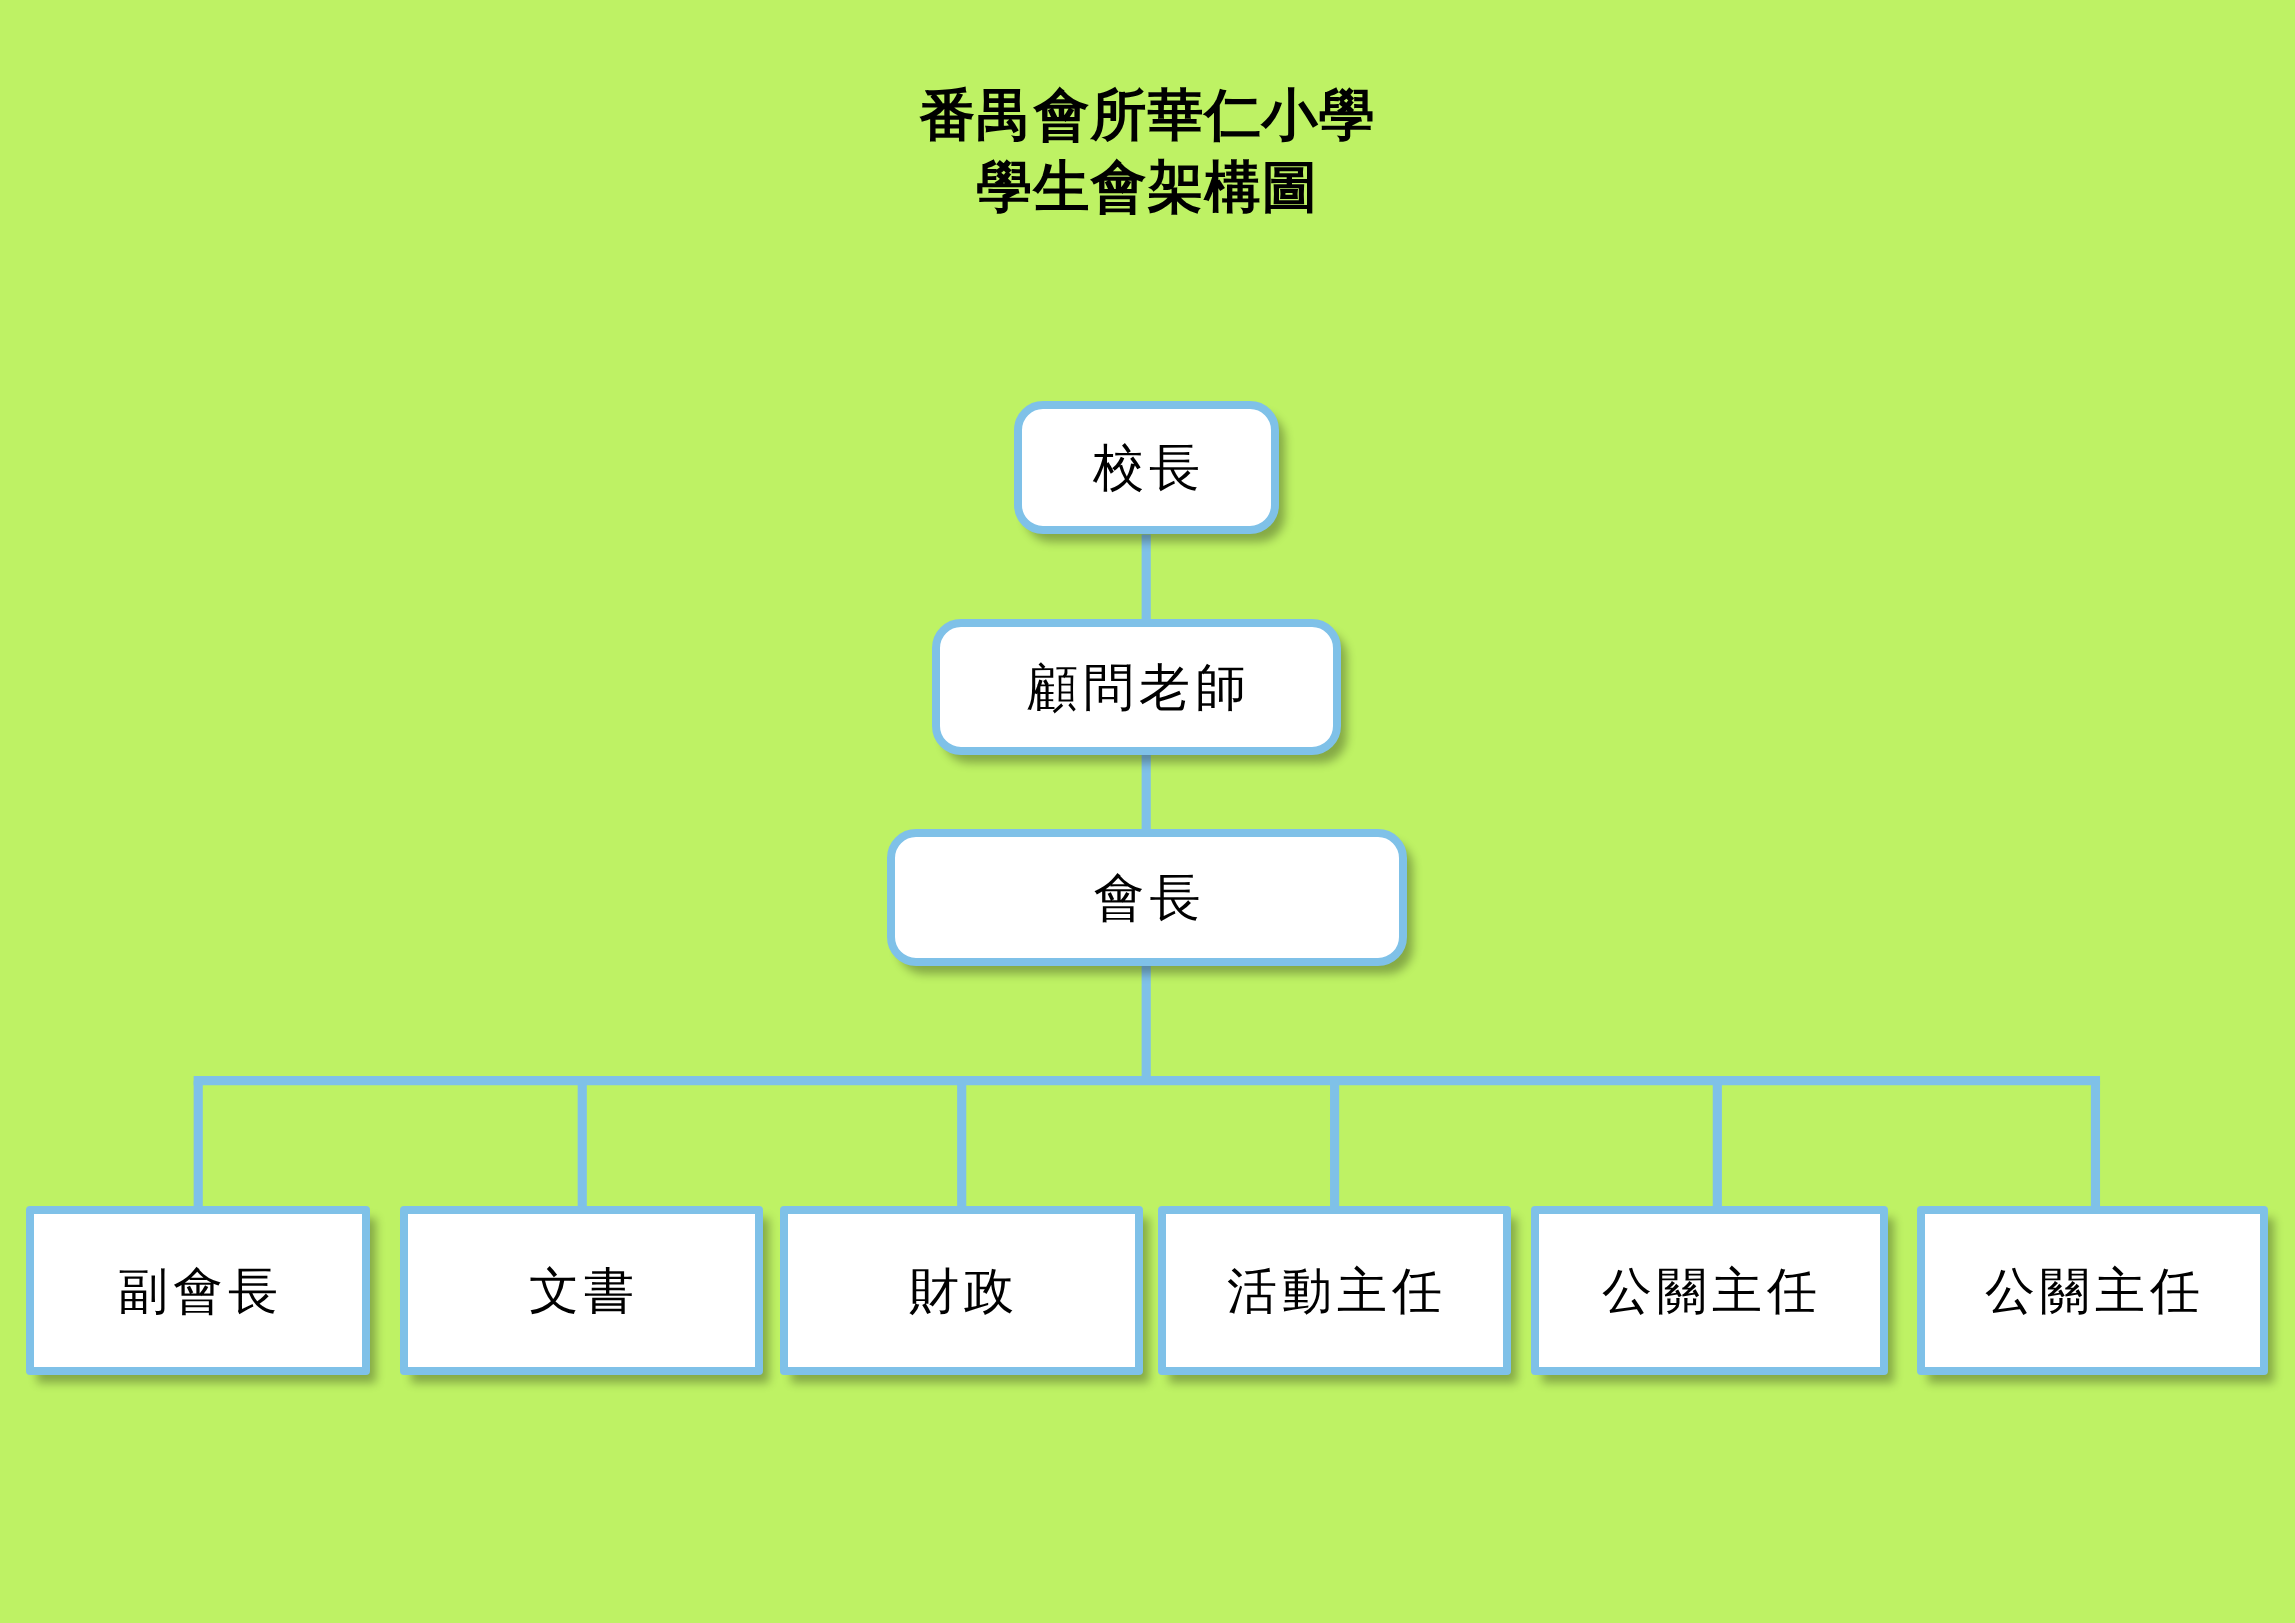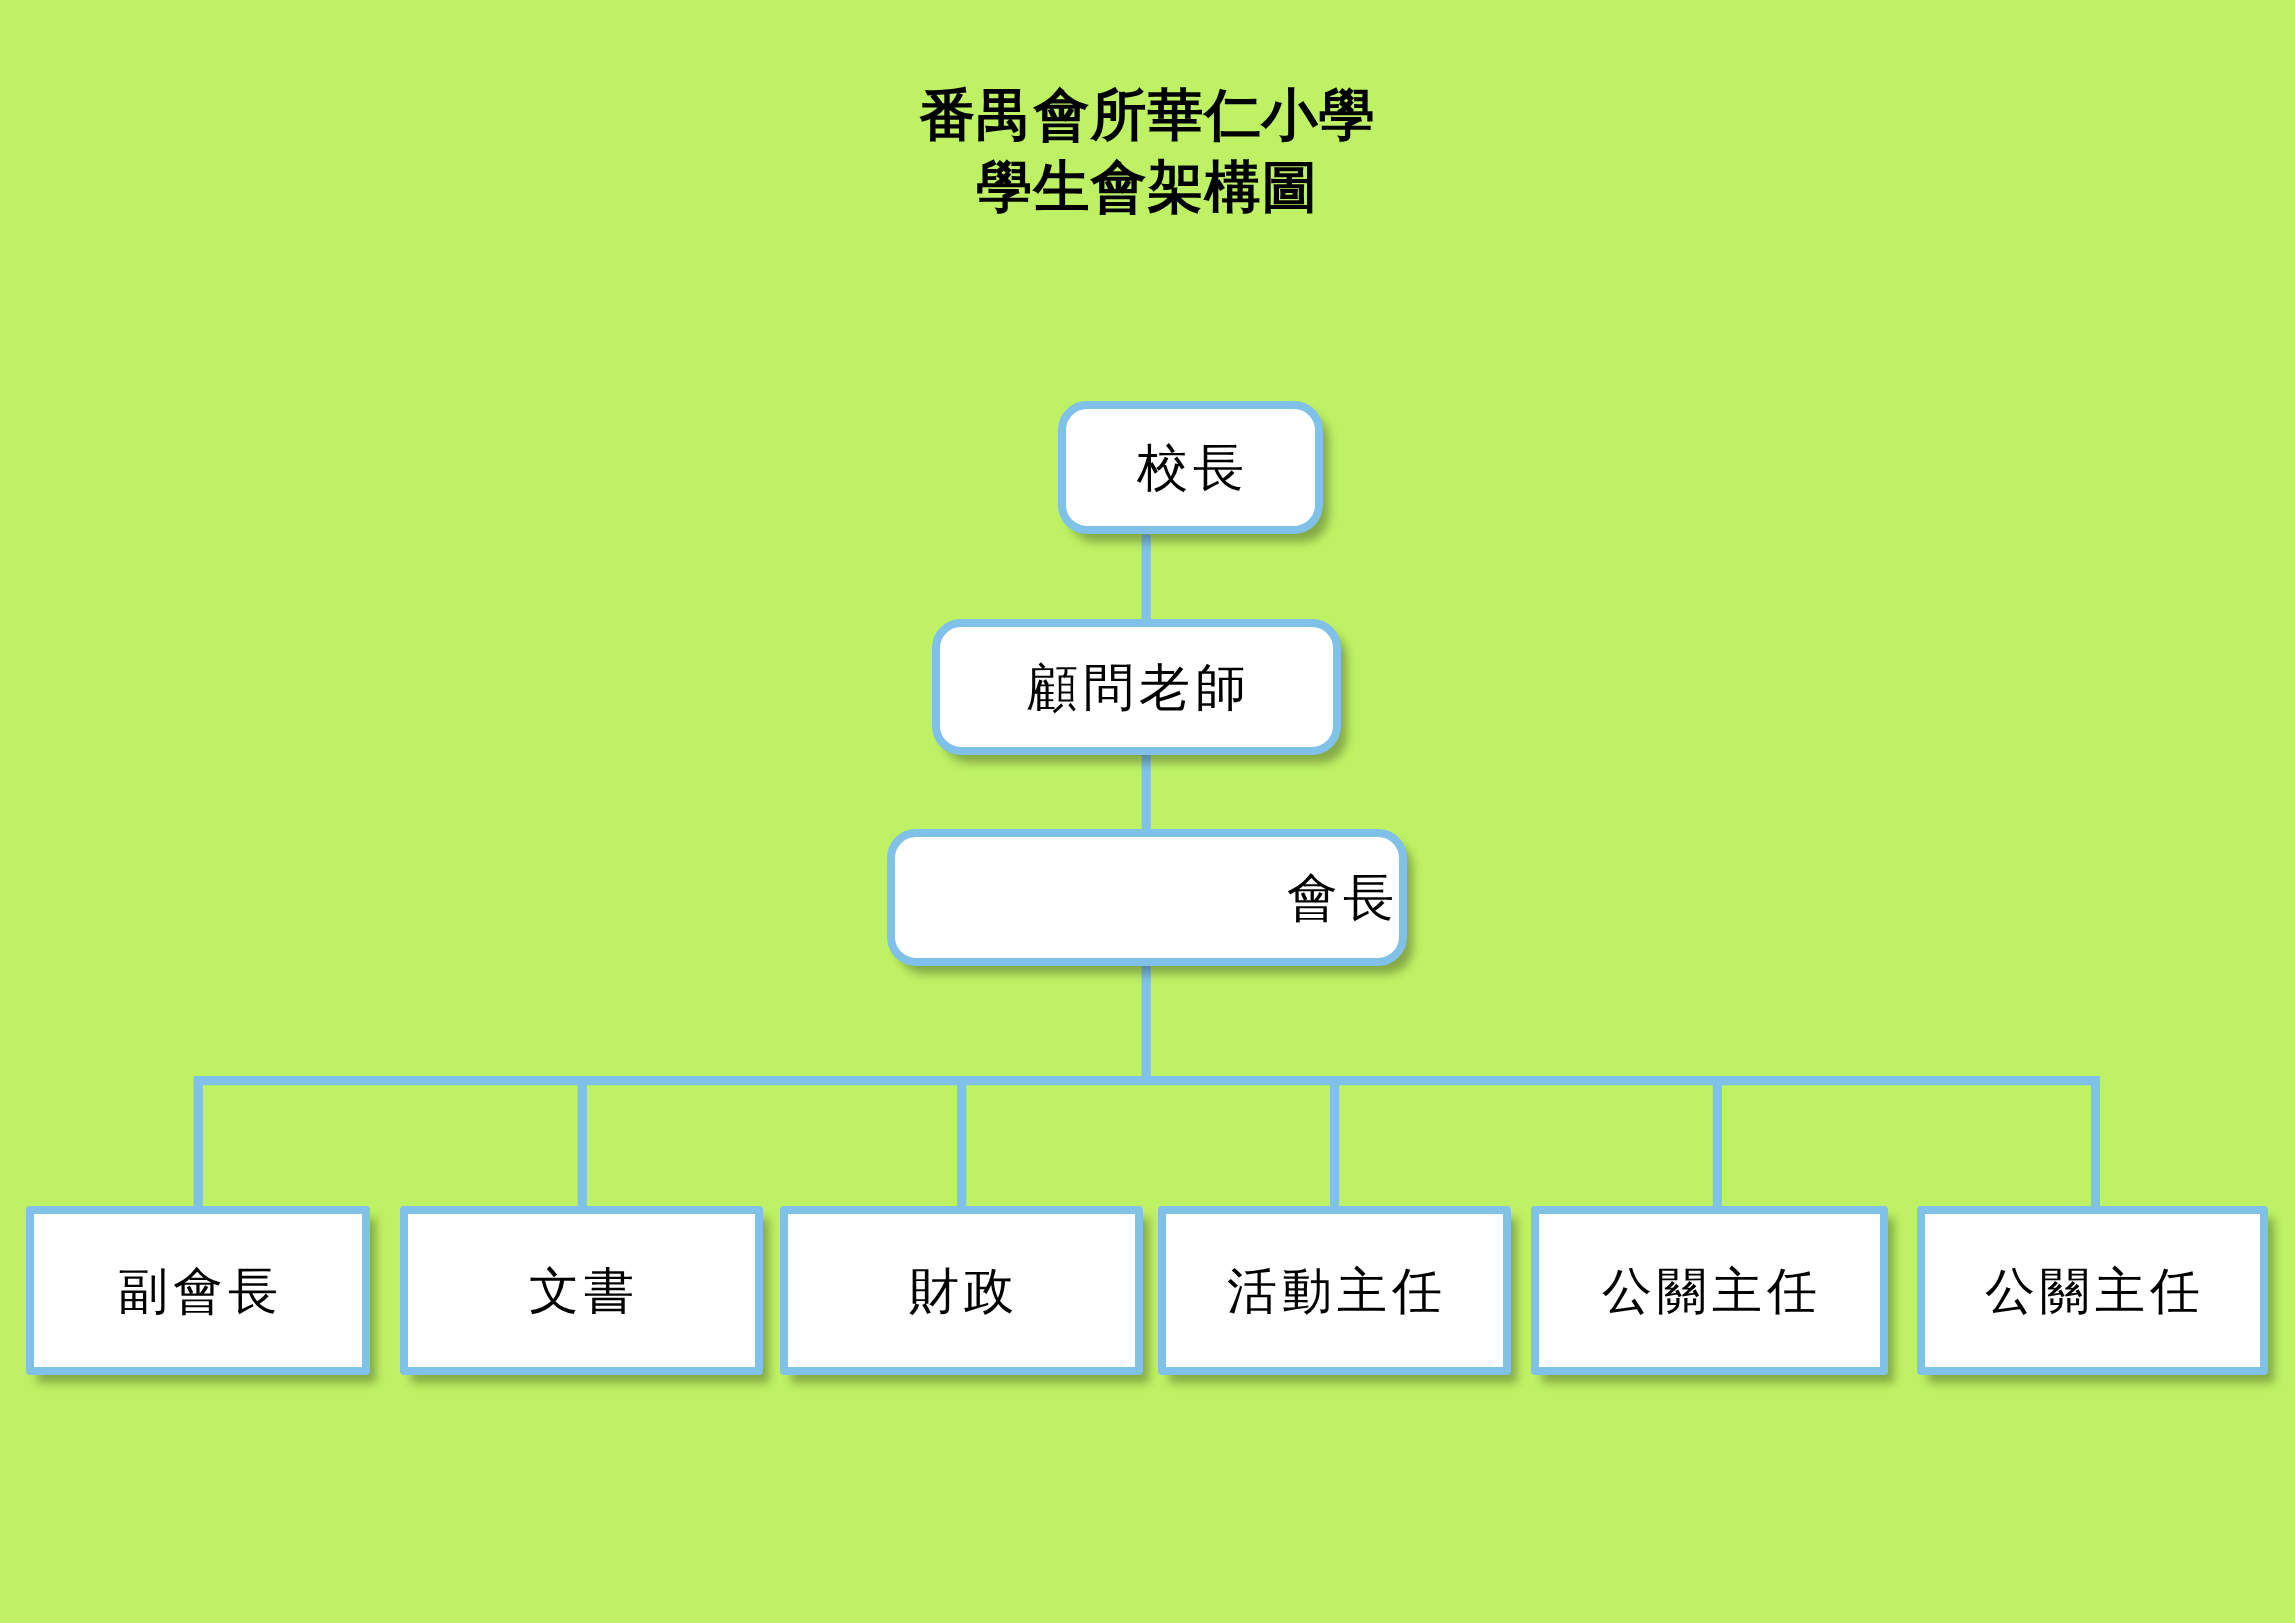--- a/index.html
+++ b/index.html
@@ -94,29 +94,29 @@
 
       <line x1="303" y1="1652" x2="303" y2="1845"></line>
       <line x1="890" y1="1652" x2="890" y2="1845"></line>
       <line x1="1470" y1="1652" x2="1470" y2="1845"></line>
       <line x1="2040" y1="1652" x2="2040" y2="1845"></line>
       <line x1="2625" y1="1652" x2="2625" y2="1845"></line>
       <line x1="3203" y1="1652" x2="3203" y2="1845"></line>
     </g>
   </svg>
 
-  <div class="node" style="left:1014px; top:401px; width:265px; height:133px;margin-left:44px;">
+  <div class="node" style="left:1014px; top:401px; width:265px; height:133px;">
     <span class="node-label">校長</span>
   </div>
 
   <div class="node" style="left:932px; top:619px; width:409px; height:136px;">
     <span class="node-label">顧問老師</span>
   </div>
 
-  <div class="node" style="left:887px; top:829px; width:520px; height:137px;justify-content:flex-end;">
+  <div class="node" style="left:887px; top:829px; width:520px; height:137px;">
     <span class="node-label">會長</span>
   </div>
 
   <div class="node leaf" style="left:26px; top:1206px; width:344px; height:169px;">
     <span class="node-label">副會長</span>
   </div>
 
   <div class="node leaf" style="left:400px; top:1206px; width:363px; height:169px;">
     <span class="node-label">文書</span>
   </div>

